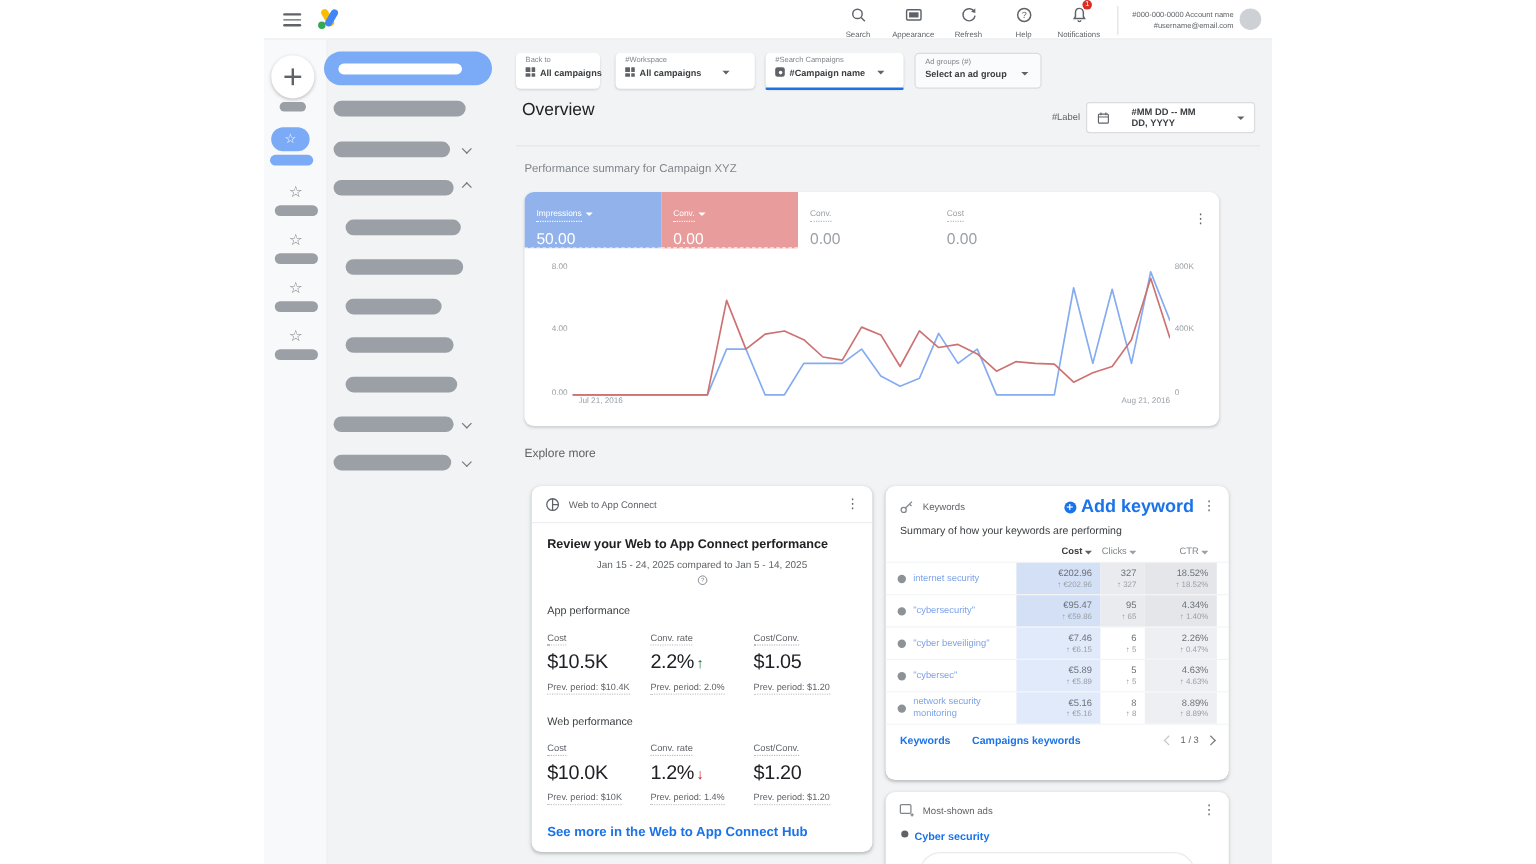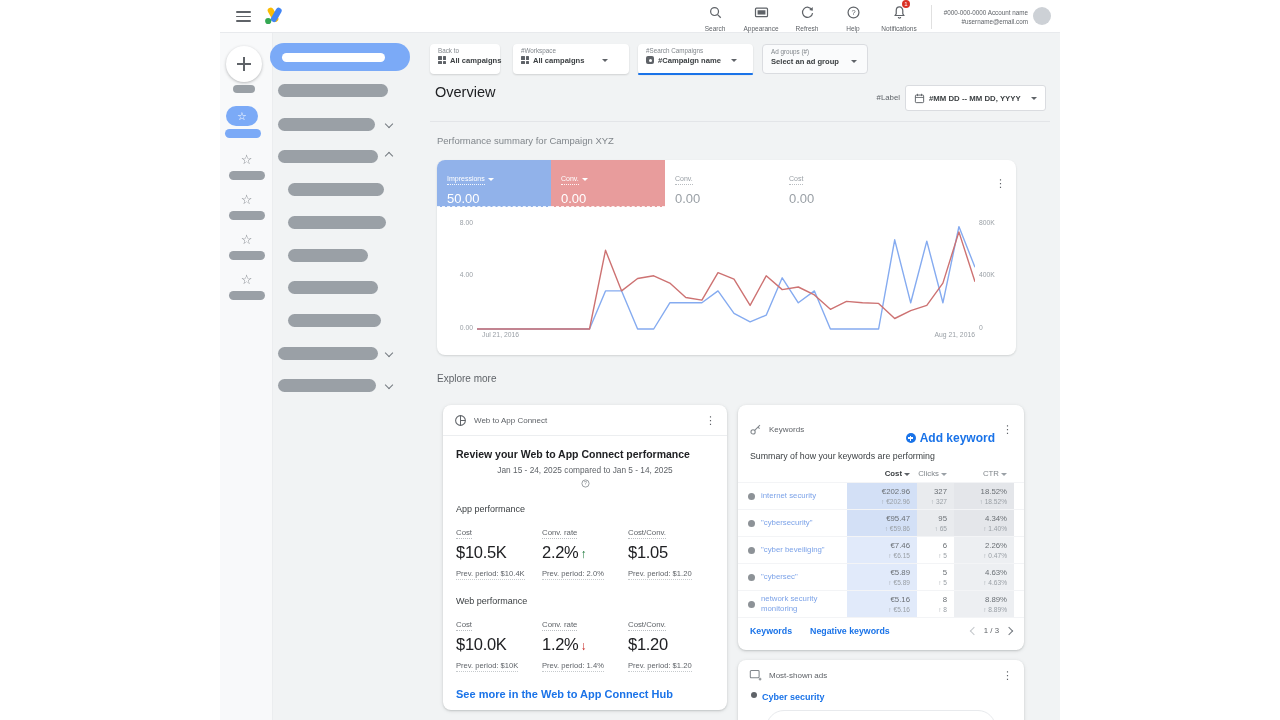--- a/index.html
+++ b/index.html
@@ -54,21 +54,21 @@
   .grid-ic{display:inline-grid;grid-template-columns:3.5px 3.5px;grid-gap:1px;}
   .grid-ic i{width:3.5px;height:3.5px;background:#5f6368;border-radius:.5px;}
   .sq-ic{width:8px;height:8px;border-radius:2px;background:#5f6368;position:relative;}
   .sq-ic:after{content:"";position:absolute;left:2.5px;top:2.5px;width:3px;height:3px;border-radius:50%;background:#fff;}
   .scope-underline{position:absolute;left:0;right:0;bottom:-1px;height:2px;background:#1a73e8;border-radius:1px;}
   .caret{display:inline-block;width:0;height:0;border-left:3px solid transparent;border-right:3px solid transparent;border-top:3.5px solid #5f6368;margin-left:2px;}
 
   
   .page-title{position:absolute;left:215px;top:84px;font-size:14.5px;color:#202124;}
   .hash-label{position:absolute;left:600px;top:93px;width:80px;text-align:right;font-size:7.8px;color:#5f6368;}
-  .datebox{position:absolute;left:685px;top:85px;width:141px;height:26px;background:#fff;border:1px solid #dadce0;border-radius:3px;display:flex;align-items:center;gap:4px;padding:0 8px;cursor:pointer;}
+  .datebox{position:absolute;left:685px;top:85px;width:141px;height:26px;background:#fff;border:1px solid #dadce0;border-radius:3px;display:flex;align-items:center;gap:18px;padding:0 8px;cursor:pointer;}
   .datebox .dtext{font-size:7.8px;color:#3c4043;font-weight:bold;flex:1;}
   .hdr-divider{position:absolute;left:210px;top:121px;width:620px;height:1px;background:#e3e5e8;}
   .summary-title{position:absolute;left:217px;top:135px;font-size:9.5px;color:#80868b;}
 
   
   .chart-card{position:absolute;left:217px;top:160px;width:579px;height:195px;background:#fff;border-radius:8px;box-shadow:0 1px 2px rgba(60,64,67,.18);}
   .mtabs{display:flex;height:47px;}
   .mtab{width:114px;height:47px;padding:7px 0 0 10px;cursor:pointer;}
   .mtab.blue{background:#91b2ea;border-radius:8px 0 0 0;border-bottom:1px dashed rgba(255,255,255,.85);}
   .mtab.red{background:#e89c9c;border-bottom:1px dashed rgba(255,255,255,.85);}
@@ -112,21 +112,21 @@
   .tr.down{color:#c5221f;}
   .wa-prev{font-size:7.6px;color:#5f6368;margin-top:4px;display:inline-block;border-bottom:1px dotted #c6cacd;padding-bottom:1px;}
   .wa-link{margin:16px 13px 0;font-size:11px;color:#1a73e8;font-weight:bold;cursor:pointer;}
 
   
   .kw-card{left:518px;top:405px;width:286px;height:245px;}
   .addkw{display:flex;align-items:center;gap:4px;cursor:pointer;}
   .addkw .plus-circ{width:10px;height:10px;border-radius:50%;background:#1a73e8;position:relative;}
   .addkw .plus-circ:before{content:"";position:absolute;left:2.5px;top:4.4px;width:5px;height:1.2px;background:#fff;}
   .addkw .plus-circ:after{content:"";position:absolute;left:4.4px;top:2.5px;width:1.2px;height:5px;background:#fff;}
-  .addkw span{font-size:12px;color:#1a73e8;font-weight:bold;margin-top:17px;}
+  .addkw span{font-size:15px;color:#1a73e8;font-weight:bold;}
   .kw-summary{margin:2px 12px 0;font-size:8.8px;color:#3c4043;}
   .kw-grid{display:grid;grid-template-columns:109px 70px 37px 60px;}
   .kw-header{margin-top:8px;padding-bottom:4px;}
   .kw-header .hc{text-align:right;padding-right:7px;font-size:7.8px;color:#80868b;}
   .kw-header .hc.first{color:#3c4043;font-weight:bold;}
   .kw-header .caret{border-top-color:#9aa0a6;}
   .kw-header .hc.first .caret{border-top-color:#5f6368;}
   .kw-row{border-top:1px solid #f3f4f6;min-height:27px;cursor:pointer;}
   .kw-name{display:flex;align-items:center;gap:6px;padding:3px 2px 3px 10px;font-size:7.8px;color:#7da3e8;line-height:1.3;}
   .kw-dot{flex:0 0 7px;width:7px;height:7px;border-radius:50%;background:#8d9297;}
@@ -492,21 +492,21 @@
             <div class="d">↑ 8</div>
           </div>
           <div class="kw-cell kw-ctr">
             <div class="v">8.89%</div>
             <div class="d">↑ 8.89%</div>
           </div>
         </div>
       </div>
     <div class="kw-footer">
       <span class="flink">Keywords</span>
-      <span class="flink">Negative keywords</span>
+      <span class="flink">Campaigns keywords</span>
       <span class="kw-pager">
         <span class="chev left dis"></span>
         <span>1 / 3</span>
         <span class="chev right"></span>
       </span>
     </div>
   </div>
 
   <div class="card ads-card">
     <div class="card-head" style="padding-bottom:5px">

